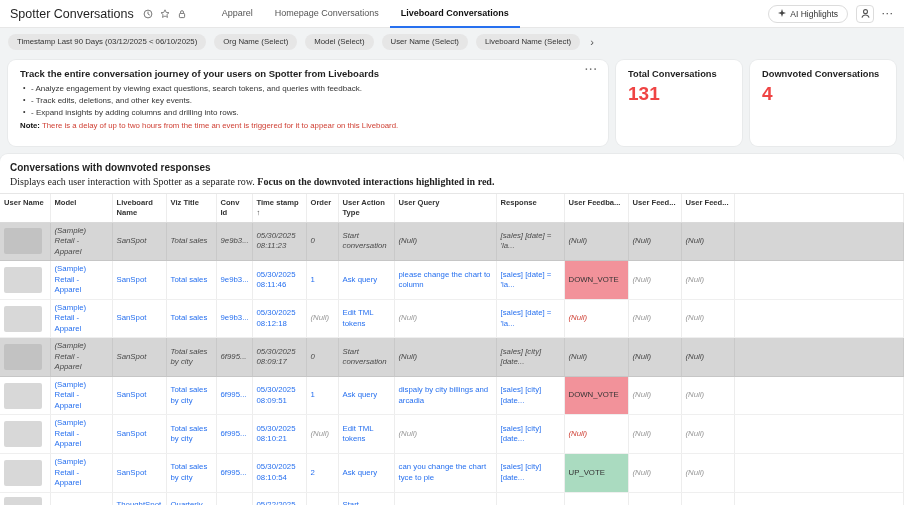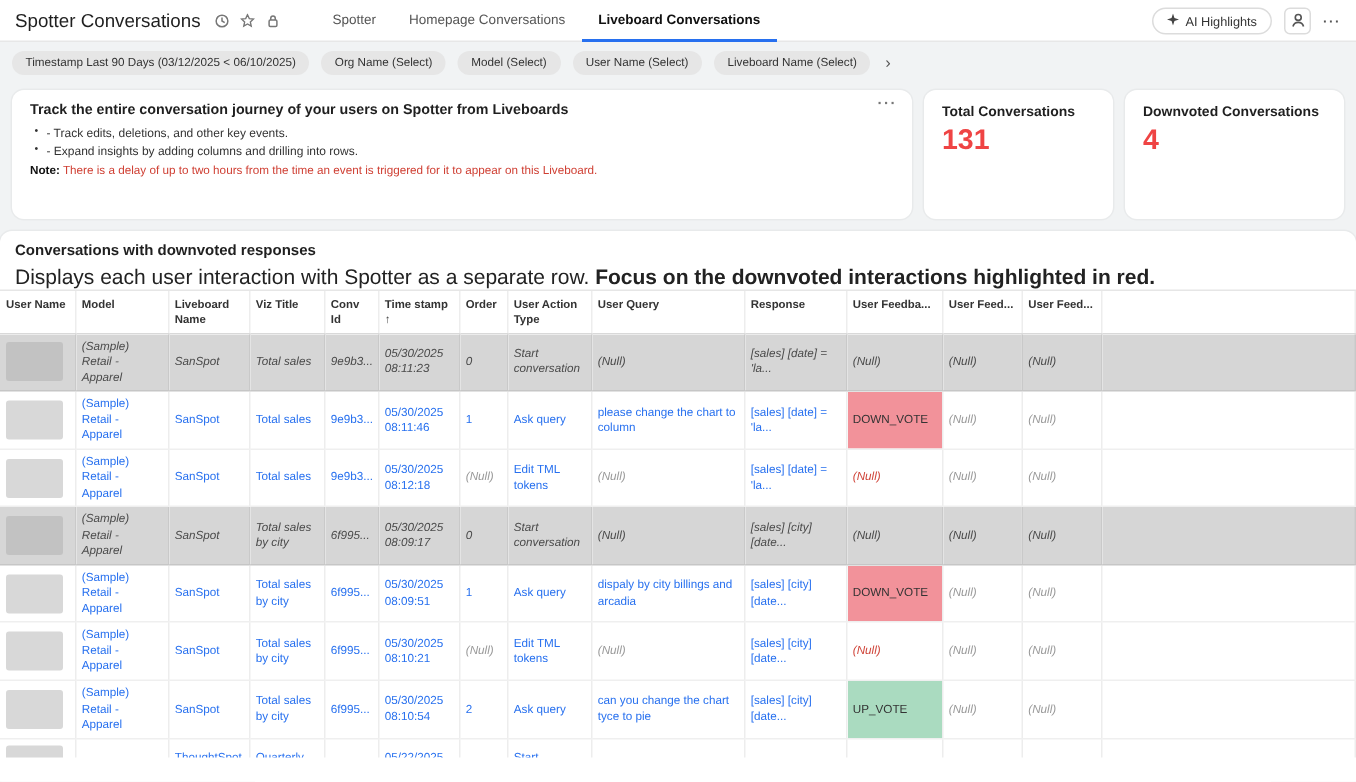--- a/index.html
+++ b/index.html
@@ -42,21 +42,21 @@
   .info-more{position:absolute;top:4px;right:10px;color:#777;font-size:10px;letter-spacing:1px;font-weight:bold;cursor:pointer;}
   .kpi-card{padding:9px 12px;}
   .kpi-card.k1{width:126px;}
   .kpi-card.k2{width:146px;}
   .kpi-label{font-size:9.3px;font-weight:bold;white-space:nowrap;}
   .kpi-value{font-size:19px;margin-top:4px;color:#ef4444;font-weight:bold;}
 
   
   .table-card{margin:8px 0 0;height:425px;background:#fff;border-radius:8px 8px 0 0;position:relative;overflow:hidden;box-shadow:0 0 0 1px rgba(0,0,0,0.035);}
   .tc-title{font-size:10px;font-weight:bold;padding:8px 10px 0;}
-  .tc-sub{font-size:14px;color:#222;padding:3px 10px 0;}
+  .tc-sub{font-size:10px;color:#222;padding:3px 10px 0;font-family:Liberation Serif, serif;}
   .tc-sub b{font-weight:bold;}
   .table-wrap{position:absolute;top:39px;left:0;right:0;height:312px;overflow:hidden;border-top:1px solid #e6e6e6;}
   table{border-collapse:collapse;table-layout:fixed;width:100%;}
   th{font-size:7.6px;font-weight:bold;color:#333;text-align:left;vertical-align:top;padding:4px 4px;border-right:1px solid #ededed;border-bottom:1px solid #d9d9d9;background:#fff;height:26px;line-height:1.3;overflow:hidden;}
   td{font-size:7.8px;vertical-align:middle;padding:3px 4px;border-right:1px solid #ededed;border-bottom:1px solid #efefef;height:36px;line-height:1.35;overflow:hidden;}
   tr.row-start td{background:var(--start-bg);font-style:italic;color:#4a4a4a;border-right-color:#c9c9c9;border-bottom-color:#c6c6c6;}
   .cell-link{color:var(--link);}
   .cell-null{color:#999;font-style:italic;}
   .null-red{color:var(--null-red);font-style:italic;}
   .vote-down{background:var(--down-bg);color:#333;}
@@ -85,21 +85,21 @@
         </svg>
       </span>
     <span>
         <svg width="10" height="10" viewBox="0 0 10 10">
           <rect x="2.4" y="4.4" width="5.2" height="4.2" rx="0.8" fill="none" stroke="#777" stroke-width="1"></rect>
           <path d="M3.5 4.4 V3.2 a1.5 1.5 0 0 1 3 0 V4.4" fill="none" stroke="#777" stroke-width="1"></path>
         </svg>
       </span>
   </span>
   <nav class="tabs">
-    <div class="tab">Spotter</div>
+    <div class="tab">Apparel</div>
     <div class="tab">Homepage Conversations</div>
     <div class="tab active">Liveboard Conversations</div>
   </nav>
   <div class="topbar-right">
     <button class="ai-btn">
       <span><svg width="8" height="8" viewBox="0 0 10 10">
             <path d="M5 0 L6.2 3.8 L10 5 L6.2 6.2 L5 10 L3.8 6.2 L0 5 L3.8 3.8 Z" fill="#444"></path>
           </svg></span>
       <span>AI Highlights</span>
     </button>
@@ -119,20 +119,21 @@
   <span class="chip">Model (Select)</span>
   <span class="chip">User Name (Select)</span>
   <span class="chip">Liveboard Name (Select)</span>
   <span class="chev">›</span>
 </div>
 
 <div class="cards-row">
   <section class="card info-card">
     <div class="info-title">Track the entire conversation journey of your users on Spotter from Liveboards</div>
     <ul class="info-bullets">
+      <li>- Analyze engagement by viewing exact questions, search tokens, and queries with feedback.</li>
       <li>- Track edits, deletions, and other key events.</li>
       <li>- Expand insights by adding columns and drilling into rows.</li>
     </ul>
     <div class="info-note">
       <span class="note-label">Note:</span><span class="note-text"> There is a delay of up to two hours from the time an event is triggered for it to appear on this Liveboard.</span>
     </div>
     <span class="info-more">···</span>
   </section>
   <section class="card kpi-card k1">
     <div class="kpi-label">Total Conversations</div>

